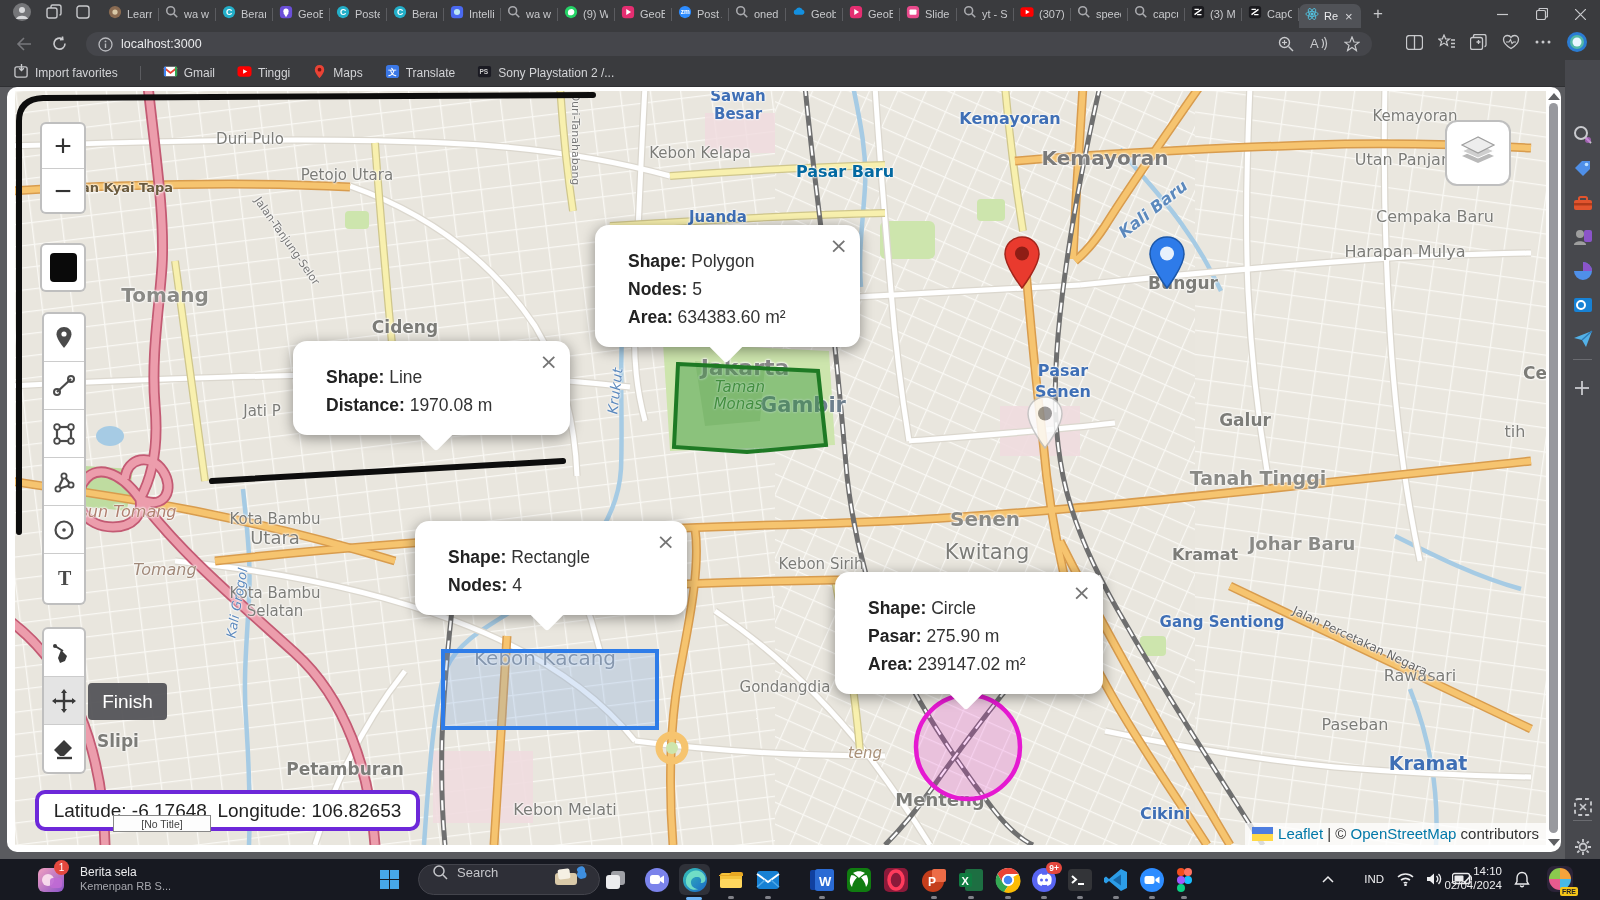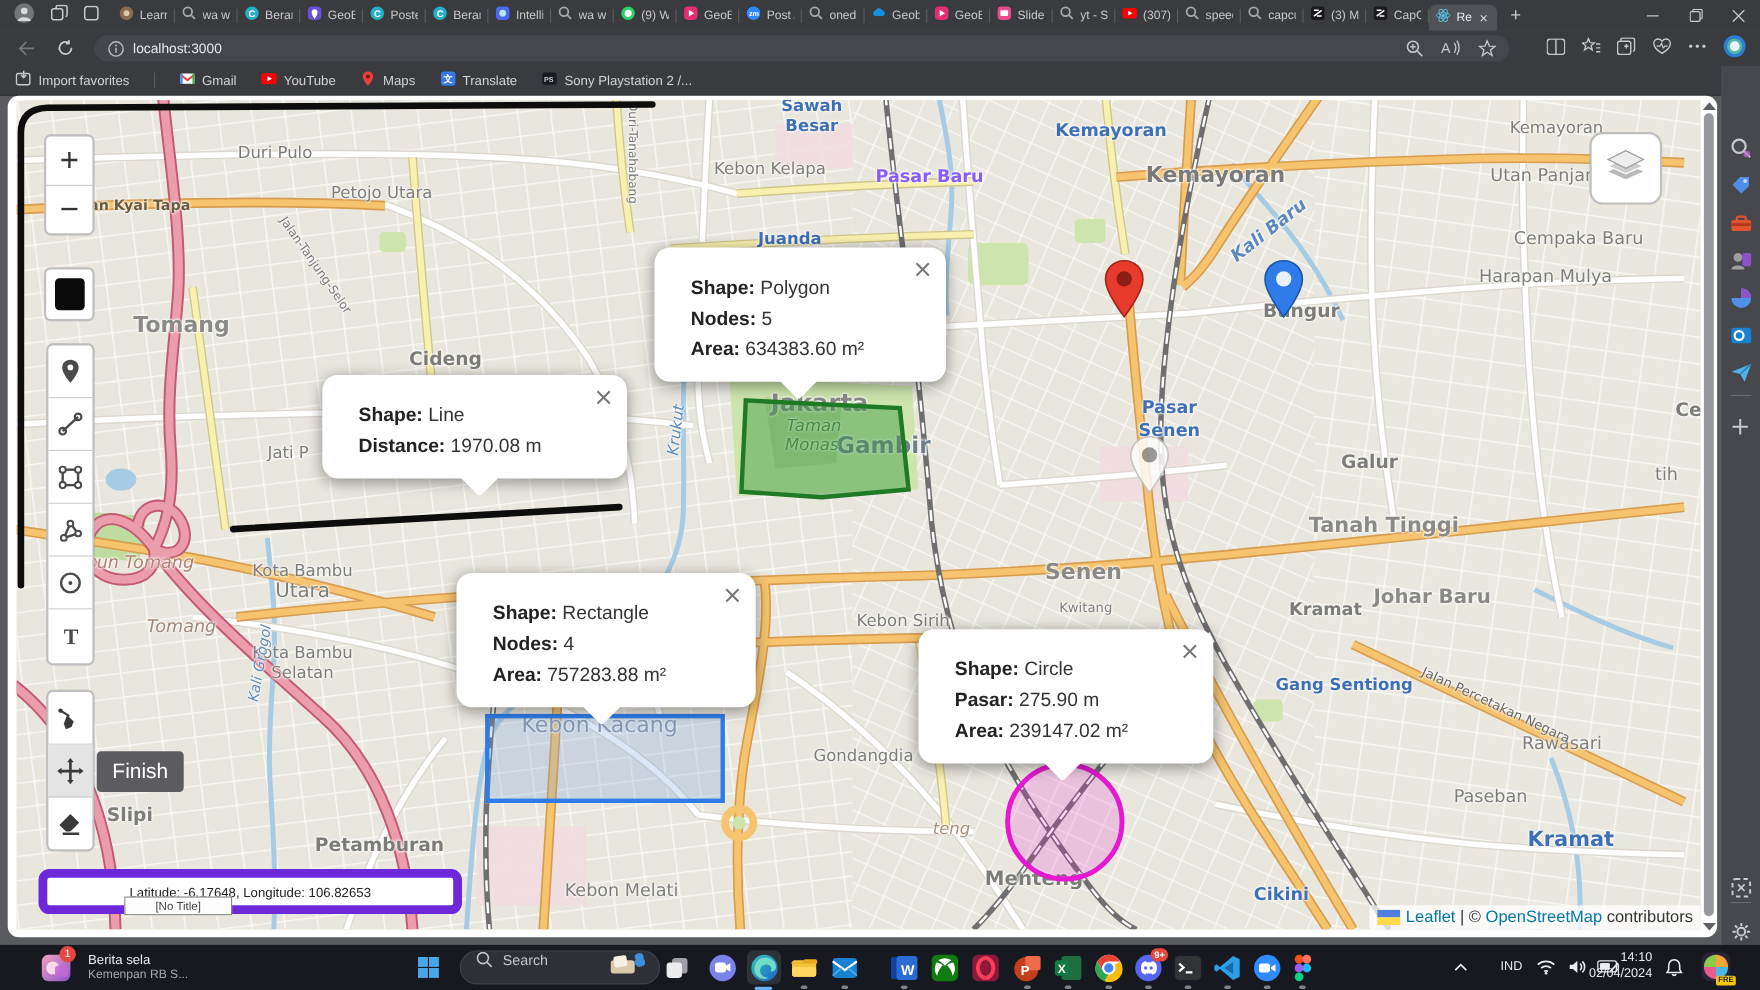--- a/index.html
+++ b/index.html
@@ -43,21 +43,21 @@
 
 .mlabel{position:absolute;white-space:nowrap;transform:translate(-50%,-50%);text-shadow:0 0 2px #fff,0 0 2px #fff,0 0 3px #fff;font-family:"DejaVu Sans",sans-serif}
 .popup{position:absolute;background:#fff;border-radius:14px;box-shadow:0 3px 14px rgba(0,0,0,.4);padding:22px 26px 16px 33px;z-index:30}
 .popup::after{content:"";position:absolute;bottom:-11px;left:var(--tip);width:26px;height:26px;background:#fff;transform:rotate(45deg);border-radius:3px}
 .prow{font-size:17.5px;line-height:28px;color:#333}
 .prow b{color:#222}
 .pclose{position:absolute;right:12px;top:8px;font-size:22px;color:#757575;font-weight:400;font-family:"DejaVu Sans",sans-serif}
 .lctl{position:absolute;background:#fff;border:2px solid rgba(0,0,0,.25);border-radius:6px}
 .lbtn{display:flex;align-items:center;justify-content:center;border-bottom:1px solid #CCC}
 .lbtn:last-child{border-bottom:none}
-#coordbox{position:absolute;left:20px;top:699px;width:385px;height:41px;background:#fff;border:8px solid #6d28d9;border-radius:10px;display:flex;align-items:center;justify-content:center;font-size:12px;color:#222;z-index:40}
+#coordbox{position:absolute;left:20px;top:699px;width:385px;height:41px;background:#fff;border:4px solid #6d28d9;border-radius:10px;display:flex;align-items:center;justify-content:center;font-size:19px;color:#222;z-index:40}
 #notitle{position:absolute;left:98px;top:724px;width:98px;height:17px;background:#FDFDFD;border:1px solid #888;font-size:10.5px;color:#444;display:flex;align-items:center;justify-content:center;z-index:41}
 #finishtip{position:absolute;left:73px;top:592px;width:79px;height:37px;background:rgba(84,84,88,.95);border-radius:4px;color:#fff;font-size:19px;display:flex;align-items:center;justify-content:center;z-index:25}
 #attrib{position:absolute;right:0;bottom:0;background:rgba(255,255,255,.75);padding:2px 7px 3px 7px;font-size:15px;color:#333;display:flex;align-items:center;gap:5px;z-index:20}
 #attrib .blu{color:#0078A8}
 .pin{position:absolute;z-index:15}
 </style>
 </head>
 <body>
 
 <div id="tabbar">
@@ -354,21 +354,21 @@
           <rect x="1" y="3" width="2.2" height="10" fill="#4285F4"></rect>
           <rect x="12.8" y="3" width="2.2" height="10" fill="#34A853"></rect>
         </svg></span>
       <span>Gmail</span>
     </div>
     <div class="favitem">
       <span><svg width="15" height="15" viewBox="0 0 16 16">
           <rect x="0.5" y="2.5" width="15" height="11" rx="3" fill="#F00"></rect>
           <path d="M6.5 5.5 L11 8 L6.5 10.5 Z" fill="#fff"></path>
         </svg></span>
-      <span>YouTube</span>
+      <span>Tinggi</span>
     </div>
     <div class="favitem">
       <span><svg width="15" height="15" viewBox="0 0 16 16">
           <path d="M8 1 C5 1 3 3.2 3 6 C3 9.8 8 15 8 15 C8 15 13 9.8 13 6 C13 3.2 11 1 8 1 Z" fill="#EA4335"></path>
           <circle cx="8" cy="6" r="2" fill="#7B1410"></circle>
         </svg></span>
       <span>Maps</span>
     </div>
     <div class="favitem">
       <span><svg width="15" height="15" viewBox="0 0 16 16">
@@ -516,21 +516,21 @@
         <path d="M443,470 C435,530 429,590 427,648 C426,690 427,722 430,754" fill="none" stroke="#FFFFFF" stroke-width="2.2" stroke-dasharray="10 10"></path>
         <circle cx="657" cy="657" r="13" fill="none" stroke="#F6C46F" stroke-width="7"></circle>
         <circle cx="657" cy="657" r="6" fill="#CDE5AD"></circle>
       </svg>
     <div id="labels">
         <span class="mlabel" style="left: 235px; top: 48px; font-size: 15px; color: rgb(124, 124, 120);">Duri Pulo</span>
         <span class="mlabel" style="left: 332px; top: 84px; font-size: 15px; color: rgb(124, 124, 120);">Petojo Utara</span>
         <span class="mlabel" style="left: 685px; top: 62px; font-size: 15px; color: rgb(124, 124, 120);">Kebon Kelapa</span>
         <span class="mlabel" style="left: 723px; top: 5px; font-size: 15px; color: rgb(63, 111, 181); font-weight: 700;">Sawah</span>
         <span class="mlabel" style="left: 723px; top: 23px; font-size: 15px; color: rgb(63, 111, 181); font-weight: 700;">Besar</span>
-        <span class="mlabel" style="left: 830px; top: 69px; font-size: 16px; color: #8b5cf6; font-weight: 700;">Pasar Baru</span>
+        <span class="mlabel" style="left: 830px; top: 80px; font-size: 16px; color: #0369a1; font-weight: 700;">Pasar Baru</span>
         <span class="mlabel" style="left: 995px; top: 27px; font-size: 16px; color: rgb(63, 111, 181); font-weight: 700;">Kemayoran</span>
         <span class="mlabel" style="left: 1090px; top: 67px; font-size: 20px; color: rgb(122, 122, 122); font-weight: 700;">Kemayoran</span>
         <span class="mlabel" style="left: 1400px; top: 25px; font-size: 15px; color: rgb(124, 124, 120);">Kemayoran</span>
         <span class="mlabel" style="left: 1393px; top: 68px; font-size: 16px; color: rgb(124, 124, 120);">Utan Panjang</span>
         <span class="mlabel" style="left: 1420px; top: 125px; font-size: 16px; color: rgb(124, 124, 120);">Cempaka Baru</span>
         <span class="mlabel" style="left: 1390px; top: 160px; font-size: 16px; color: rgb(124, 124, 120);">Harapan Mulya</span>
         <span class="mlabel" style="left: 1168px; top: 192px; font-size: 17px; color: rgb(124, 124, 120); font-weight: 700;">Bungur</span>
         <span class="mlabel" style="left: 1138px; top: 118px; font-size: 16px; color: rgb(92, 137, 189); font-weight: 700; font-style: italic; transform: translate(-50%, -50%) rotate(-38deg);">Kali Baru</span>
         <span class="mlabel" style="left: 703px; top: 126px; font-size: 15px; color: rgb(63, 111, 181); font-weight: 700;">Juanda</span>
         <span class="mlabel" style="left: 788px; top: 314px; font-size: 21px; color: rgb(110, 127, 141); font-weight: 700;">Gambir</span>
@@ -548,21 +548,21 @@
         <span class="mlabel" style="left: 550px; top: 718px; font-size: 16px; color: rgb(124, 124, 120);">Kebon Melati</span>
         <span class="mlabel" style="left: 530px; top: 567px; font-size: 20px; color: rgb(142, 149, 157);">Kebon Kacang</span>
         <span class="mlabel" style="left: 795px; top: 473px; font-size: 15px; color: rgb(124, 124, 120); padding-left: 22px;">Kebon Sirih</span>
         <span class="mlabel" style="left: 770px; top: 596px; font-size: 15px; color: rgb(124, 124, 120);">Gondangdia</span>
         <span class="mlabel" style="left: 925px; top: 708px; font-size: 18px; color: rgb(124, 124, 120); font-weight: 700;">Menteng</span>
         <span class="mlabel" style="left: 850px; top: 662px; font-size: 15px; color: rgb(168, 144, 120); font-style: italic;">teng</span>
         <span class="mlabel" style="left: 1150px; top: 722px; font-size: 16px; color: rgb(63, 111, 181); font-weight: 700;">Cikini</span>
         <span class="mlabel" style="left: 970px; top: 428px; font-size: 20px; color: rgb(138, 138, 134); font-weight: 700;">Senen</span>
         <span class="mlabel" style="left: 1048px; top: 279px; font-size: 16px; color: rgb(63, 111, 181); font-weight: 700;">Pasar</span>
         <span class="mlabel" style="left: 1048px; top: 300px; font-size: 16px; color: rgb(63, 111, 181); font-weight: 700;">Senen</span>
-        <span class="mlabel" style="left: 972px; top: 461px; font-size: 12px; color: rgb(124, 124, 120);">Kwitang</span>
+        <span class="mlabel" style="left: 972px; top: 461px; font-size: 21px; color: rgb(124, 124, 120);">Kwitang</span>
         <span class="mlabel" style="left: 1190px; top: 463px; font-size: 16px; color: rgb(124, 124, 120); font-weight: 700;">Kramat</span>
         <span class="mlabel" style="left: 1243px; top: 387px; font-size: 19px; color: rgb(138, 138, 134); font-weight: 700;">Tanah Tinggi</span>
         <span class="mlabel" style="left: 1230px; top: 329px; font-size: 17px; color: rgb(124, 124, 120); font-weight: 700;">Galur</span>
         <span class="mlabel" style="left: 1287px; top: 452px; font-size: 18px; color: rgb(138, 138, 134); font-weight: 700;">Johar Baru</span>
         <span class="mlabel" style="left: 1207px; top: 531px; font-size: 15px; color: rgb(63, 111, 181); font-weight: 700;">Gang Sentiong</span>
         <span class="mlabel" style="left: 1340px; top: 633px; font-size: 16px; color: rgb(124, 124, 120);">Paseban</span>
         <span class="mlabel" style="left: 1405px; top: 584px; font-size: 16px; color: rgb(124, 124, 120);">Rawasari</span>
         <span class="mlabel" style="left: 1413px; top: 672px; font-size: 19px; color: rgb(63, 111, 181); font-weight: 700;">Kramat</span>
         <span class="mlabel" style="left: 730px; top: 276px; font-size: 22px; color: rgb(136, 136, 136); font-weight: 700;">Jakarta</span>
         <span class="mlabel" style="left: 725px; top: 296px; font-size: 15px; color: rgb(73, 136, 62); font-style: italic;">Taman</span>
@@ -605,21 +605,20 @@
           <span class="pclose">×</span>
         </div>
         <div class="popup" style="left: 278px; top: 250px; width: 277px; --tip: 130px;">
           <div class="prow"><b>Shape:</b> Line</div>
           <div class="prow"><b>Distance:</b> 1970.08 m</div>
           <span class="pclose">×</span>
         </div>
         <div class="popup" style="left: 400px; top: 430px; width: 272px; --tip: 119px;">
           <div class="prow"><b>Shape:</b> Rectangle</div>
           <div class="prow"><b>Nodes:</b> 4</div>
-          <div class="prow"><b>Area:</b> 757283.88 m²</div>
           <span class="pclose">×</span>
         </div>
         <div class="popup" style="left: 820px; top: 481px; width: 268px; --tip: 118px;">
           <div class="prow"><b>Shape:</b> Circle</div>
           <div class="prow"><b>Pasar:</b> 275.90 m</div>
           <div class="prow"><b>Area:</b> 239147.02 m²</div>
           <span class="pclose">×</span>
         </div>
       </div>
 

